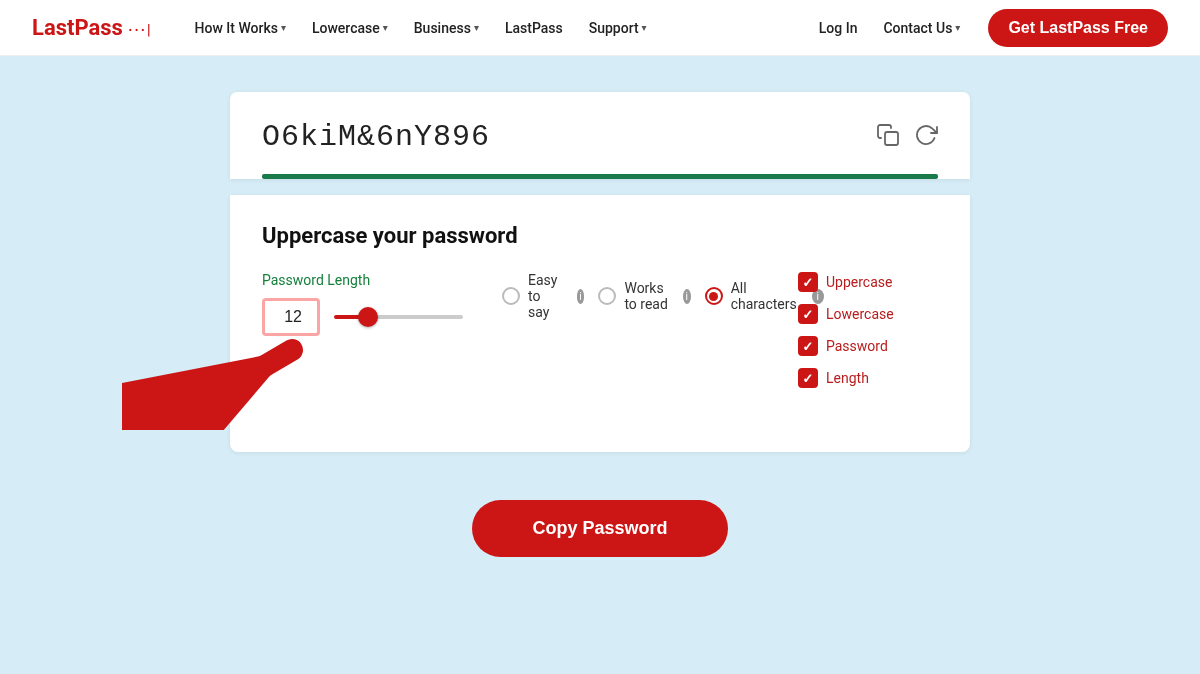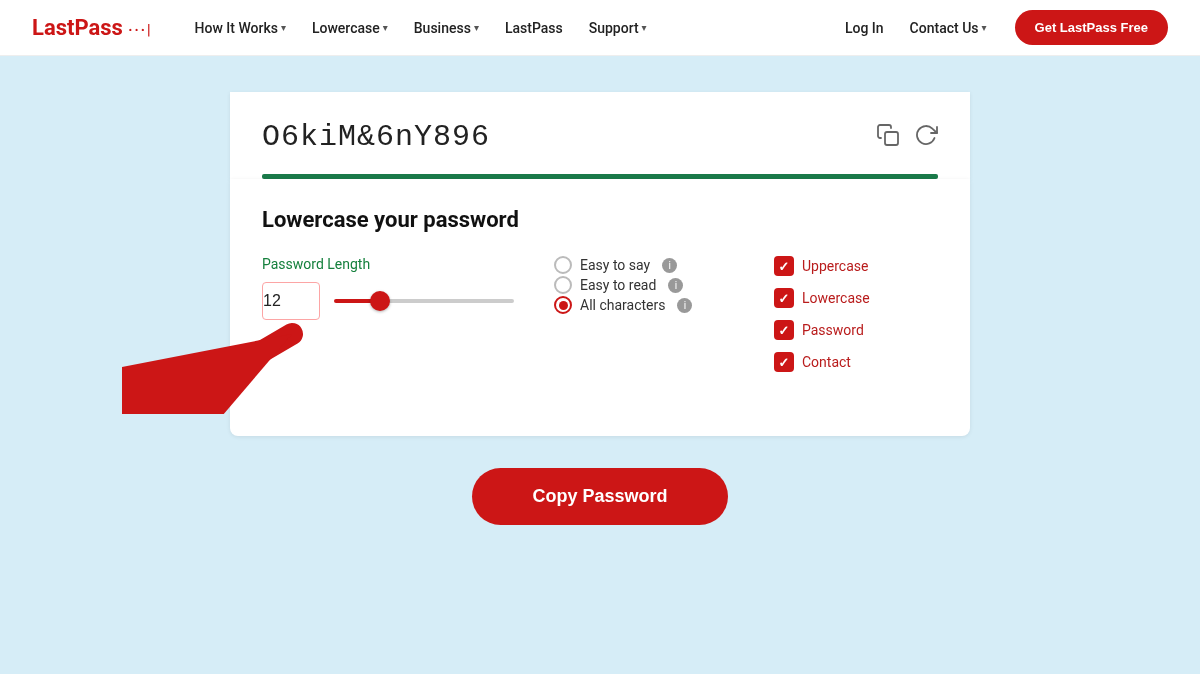--- a/index.html
+++ b/index.html
@@ -19,34 +19,34 @@
       display: flex; align-items: center; gap: 3px;
       padding: 8px 10px; font-size: 14px; font-weight: 500; color: #222;
       cursor: pointer; border-radius: 4px;
       text-decoration: none; white-space: nowrap;
     }
     .nav-chevron { font-size: 10px; color: #555; }
     .nav-login { margin-left: auto; }
     .nav-contact { margin-right: 12px; text-align: center; }
     .btn-free {
       background: #cc1616; color: #fff; border: none; border-radius: 24px;
-      padding: 10px 20px; font-size: 13px; font-weight: 600; cursor: pointer;
+      padding: 10px 20px; font-size: 16px; font-weight: 600; cursor: pointer;
       white-space: nowrap;
     }
 
     
     .main-content {
       background: #d6edf7; min-height: 618px; display: flex;
       flex-direction: column; align-items: center; padding: 36px 20px 40px;
     }
 
     
     .password-card {
-      background: #fff; border-radius: 0; width: 740px; max-width: 100%;
-      padding: 28px 32px 0; margin-bottom: 0;
+      background: #fff; border-radius: 7px; width: 740px; max-width: 100%;
+      padding: 28px 32px 0; margin-bottom: 16px;
       box-shadow: 0 1px 4px rgba(0,0,0,0.08);
       border-bottom-left-radius: 0; border-bottom-right-radius: 0;
     }
     .password-row {
       display: flex; align-items: center; justify-content: space-between;
       margin-bottom: 20px;
     }
     .password-text {
       font-size: 30px; font-weight: 400; color: #222; letter-spacing: 1px;
       font-family: 'Courier New', monospace;
@@ -73,38 +73,38 @@
       font-size: 22px; font-weight: 700; color: #111;
       margin-bottom: 24px;
     }
     .customize-body { display: flex; gap: 40px; align-items: flex-start; }
 
     
     .length-section { min-width: 200px; }
     .length-label { font-size: 14px; color: #15803d; margin-bottom: 10px; }
     .length-row { display: flex; align-items: center; gap: 14px; }
     .length-input {
-      width: 58px; height: 38px; border: 1px solid #fca5a5; border-radius: 4px;
-      font-size: 16px; text-align: left; color: #222;
+      width: 58px; height: 38px; border: 3px solid #fca5a5; border-radius: 4px;
+      font-size: 16px; text-align: right; color: #222;
     }
     input[type=range] {
       -webkit-appearance: none; appearance: none;
       width: 180px; height: 4px; border-radius: 2px;
       background: linear-gradient(to right, #cc1616 0%, #cc1616 25%, #ccc 25%, #ccc 100%);
       outline: none; cursor: pointer;
     }
     input[type=range]::-webkit-slider-thumb {
       -webkit-appearance: none; appearance: none;
       width: 20px; height: 20px; border-radius: 50%;
       background: #cc1616; cursor: pointer;
       box-shadow: 0 1px 3px rgba(0,0,0,0.3);
     }
 
     
-    .radio-section { display: flex; flex-direction: column; gap: 2px; min-width: 180px; }
+    .radio-section { display: flex; flex-direction: row; gap: 14px; min-width: 180px; }
     .radio-item { display: flex; align-items: center; gap: 8px; }
     .radio-circle {
       width: 18px; height: 18px; border-radius: 50%; border: 2px solid #bbb;
       display: flex; align-items: center; justify-content: center; flex-shrink: 0;
     }
     .radio-circle.selected { border-color: #cc1616; }
     .radio-dot { width: 9px; height: 9px; border-radius: 50%; background: #cc1616; }
     .radio-label { font-size: 14px; color: #333; }
     .info-icon {
       width: 15px; height: 15px; border-radius: 50%; background: #999;
@@ -116,21 +116,21 @@
     .checkbox-section { display: flex; flex-direction: column; gap: 12px; min-width: 140px; }
     .checkbox-item { display: flex; align-items: center; gap: 8px; }
     .checkbox-box {
       width: 20px; height: 20px; border-radius: 4px; background: #cc1616;
       display: flex; align-items: center; justify-content: center; flex-shrink: 0;
     }
     .checkbox-check { color: #fff; font-size: 13px; font-weight: 700; }
     .checkbox-label { font-size: 14px; color: #b91c1c; }
 
     
-    .copy-btn-wrap { margin-top: 32px; position: relative; }
+    .copy-btn-wrap { margin-top: 48px; position: relative; }
     .copy-btn {
       background: #cc1616; color: #fff; border: none; border-radius: 30px;
       padding: 18px 60px; font-size: 18px; font-weight: 700; cursor: pointer;
       display: block;
     }
   </style>
 </head>
 <body>
 
 <nav>
@@ -187,21 +187,21 @@
             <polyline points="23 4 23 10 17 10"></polyline>
             <path d="M20.49 15a9 9 0 1 1-2.12-9.36L23 10"></path>
           </svg>
         </button>
       </div>
     </div>
     <div class="strength-bar"></div>
   </div>
 
   <div class="customize-card">
-    <div class="customize-title">Lowercase your password</div>
+    <div class="customize-title">Uppercase your password</div>
     <div class="customize-body">
 
       <div class="length-section">
         <div class="length-label">Password Length</div>
         <div class="length-row">
           <input type="number" class="length-input" value="12" min="1" max="99" style="">
           <input type="range" min="1" max="50" value="12" style="">
         </div>
 
         <div style="position:relative; height: 80px; margin-top: 4px;">
@@ -218,21 +218,21 @@
       </div>
 
       <div class="radio-section">
         <div class="radio-item">
           <div class="radio-circle"></div>
           <span class="radio-label">Easy to say</span>
           <span class="info-icon">i</span>
         </div>
         <div class="radio-item">
           <div class="radio-circle"></div>
-          <span class="radio-label">Easy to read</span>
+          <span class="radio-label">Works to read</span>
           <span class="info-icon">i</span>
         </div>
         <div class="radio-item">
           <div class="radio-circle selected">
             <div class="radio-dot"></div>
           </div>
           <span class="radio-label">All characters</span>
           <span class="info-icon">i</span>
         </div>
       </div>
@@ -253,21 +253,21 @@
         <div class="checkbox-item">
           <div class="checkbox-box">
             <span class="checkbox-check">✓</span>
           </div>
           <span class="checkbox-label">Password</span>
         </div>
         <div class="checkbox-item">
           <div class="checkbox-box">
             <span class="checkbox-check">✓</span>
           </div>
-          <span class="checkbox-label">Contact</span>
+          <span class="checkbox-label">Length</span>
         </div>
       </div>
 
     </div>
   </div>
 
   <div class="copy-btn-wrap">
     <button class="copy-btn">Copy Password</button>
   </div>
 

